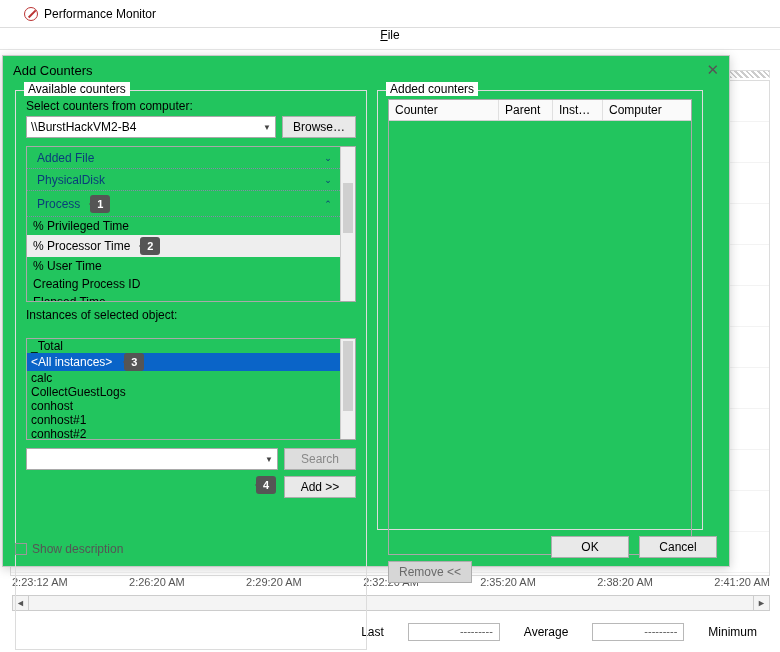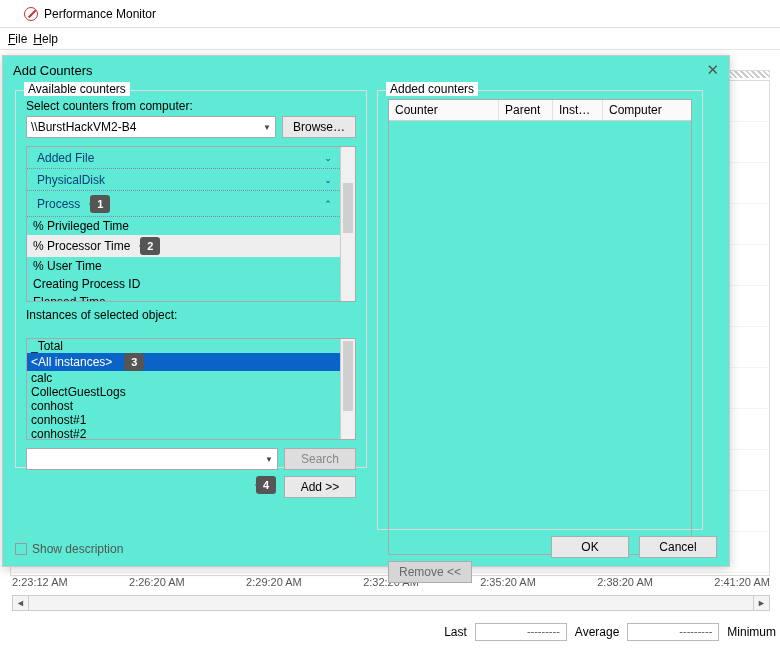--- a/index.html
+++ b/index.html
@@ -1,37 +1,37 @@
 <!DOCTYPE html>
 <html><head>
 <meta charset="utf-8">
 <style>
   * { box-sizing: border-box; font-family: "Segoe UI", Tahoma, sans-serif; }
   body { margin:0; width:780px; height:652px; background:#fff; overflow:hidden; font-size:12px; color:#000; }
   .titlebar { height:28px; display:flex; align-items:center; padding:0 24px; border-bottom:1px solid #ddd; }
   .titlebar .ticon { width:14px; height:14px; border:1.5px solid #b33; border-radius:50%; position:relative; margin-right:6px; }
   .titlebar .ticon::after { content:""; position:absolute; width:10px; height:1.5px; background:#b33; left:2px; top:5px; transform:rotate(-45deg); }
-  .menubar { height:22px; display:flex; align-items:center; padding:0 8px; gap:6px; border-bottom:1px solid #e5e5e5; font-size:12px; }
+  .menubar { height:22px; display:flex; align-items:center; padding:0 8px; gap:28px; border-bottom:1px solid #e5e5e5; font-size:12px;flex-direction:column; }
   .menubar span { cursor:default; }
   .menubar span u { text-decoration:underline; }
   .bgchart { position:absolute; left:10px; right:10px; top:70px; height:510px; border:1px solid #dcdcdc; background:repeating-linear-gradient(#fff,#fff 40px,#f3f3f3 40px,#f3f3f3 41px); }
   .timeaxis { position:absolute; left:12px; right:10px; top:576px; height:14px; display:flex; justify-content:space-between; font-size:11px; color:#555; }
   .hscroll { position:absolute; left:12px; right:10px; top:595px; height:16px; border:1px solid #ccc; background:#f4f4f4; display:flex; }
   .hscroll .arrow { width:16px; height:100%; border-right:1px solid #ccc; text-align:center; font-size:9px; line-height:14px; color:#555; }
   .hscroll .arrow.right { border-left:1px solid #ccc; border-right:none; margin-left:auto; }
-  .statrow { position:absolute; left:0; right:0; top:620px; height:24px; display:flex; align-items:center; justify-content:flex-end; gap:8px; padding-right:4px; font-size:12px; }
+  .statrow { position:absolute; left:0; right:0; top:620px; height:24px; display:flex; align-items:center; justify-content:flex-end; gap:24px; padding-right:23px; font-size:12px; }
   .statrow .box { width:92px; height:18px; border:1px solid #b8b8b8; text-align:right; padding:1px 6px; font-size:11px; color:#555; }
   
-  .dlg { position:absolute; left:2px; top:55px; width:728px; height:512px; background:#5eead4; border:1px solid #c8c8c8; box-shadow:0 2px 10px rgba(0,0,0,.18); }
+  .dlg { position:absolute; left:2px; top:55px; width:728px; height:512px; background:#22c55e; border:1px solid #c8c8c8; box-shadow:0 2px 10px rgba(0,0,0,.18); }
   .dlgtitle { height:28px; display:flex; align-items:center; padding:0 10px; font-size:13px; }
   .dlgclose { margin-left:auto; font-size:15px; color:#555; cursor:default; }
   .dlgbody { padding:6px 12px 0 12px; display:flex; gap:10px; }
   .grp { border:1px solid #dcdcdc; padding:8px 10px 10px 10px; position:relative; }
   .grp .legend { position:absolute; top:-9px; left:8px; background:#fff; padding:0 4px; font-size:12px; }
-  .left { width:352px; height:378px; }
+  .left { width:352px; height:560px; }
   .right { width:326px; height:440px; }
   .rowflex { display:flex; gap:6px; align-items:center; }
   .combo { height:22px; border:1px solid #a9a9a9; background:#fff; display:flex; align-items:center; padding:0 4px; position:relative; width:100%; }
   .combo .arrowd { margin-left:auto; font-size:8px; color:#444; }
   .btn { height:22px; border:1px solid #adadad; background:#e9e9e9; padding:0 10px; font-size:12px; display:inline-flex; align-items:center; justify-content:center; cursor:default; }
   .counterlist { margin-top:8px; border:1px solid #a9a9a9; height:156px; display:flex; }
   .clbody { flex:1; overflow:hidden; }
   .clitem { padding:2px 6px; font-size:12px; position:relative; }
   .clhdr { color:#0a3e7a; padding:4px 6px 3px 10px; border-bottom:1px dotted #88a; display:flex; align-items:center; }
   .expander { margin-left:auto; font-size:9px; color:#0a3e7a; width:12px; text-align:center; }

